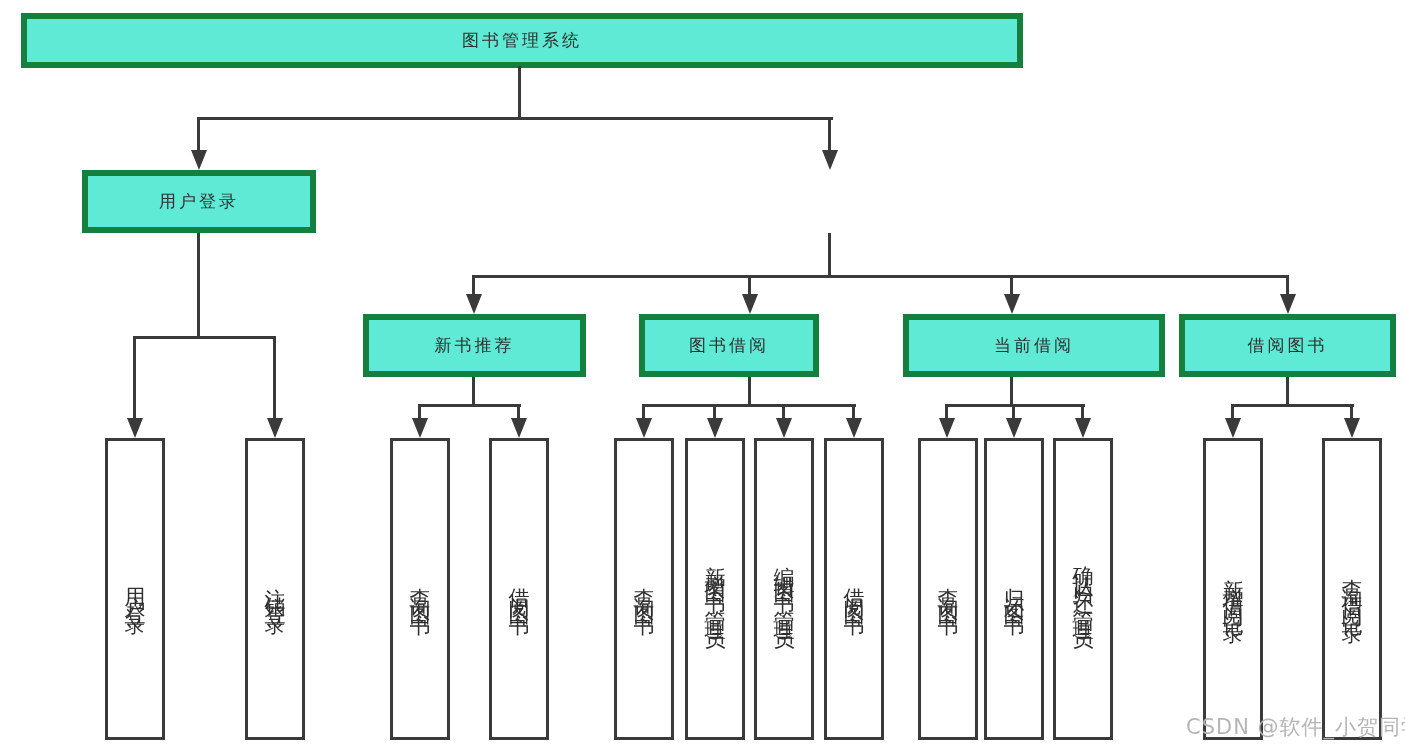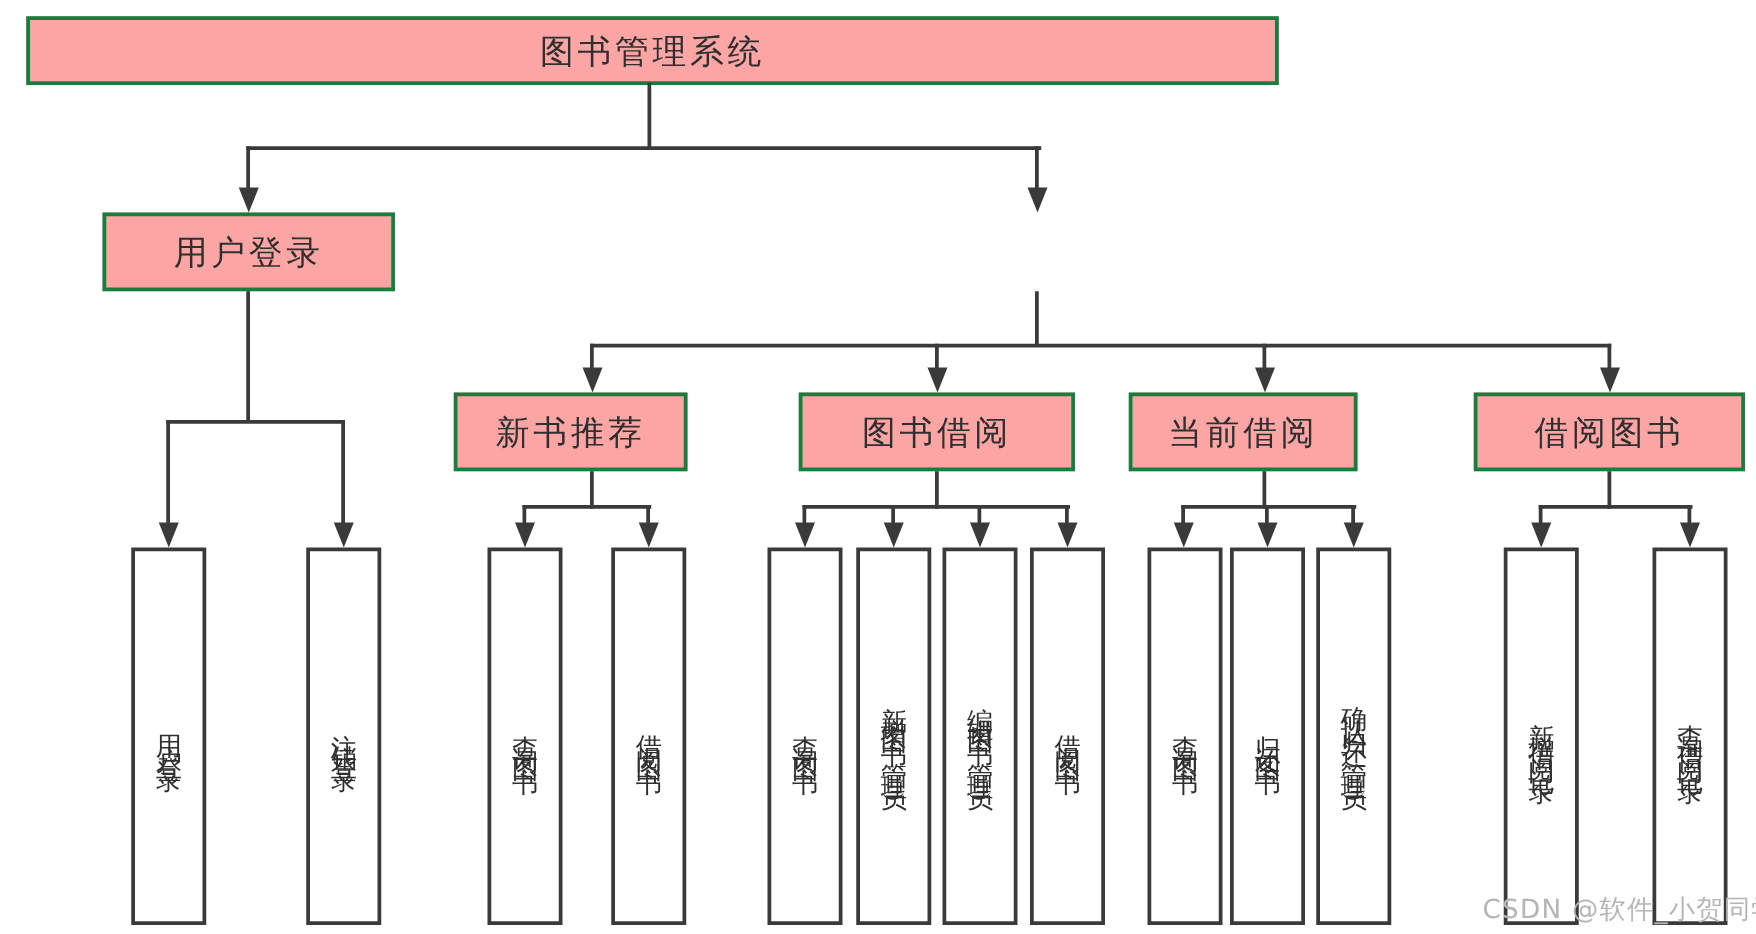--- a/index.html
+++ b/index.html
@@ -8,26 +8,26 @@
     width: 1405px;
     height: 747px;
     background: #ffffff;
     font-family: "DejaVu Sans", "Liberation Sans", sans-serif;
     color: #2f2f2f;
     overflow: hidden;
   }
   .box {
     position: absolute;
     box-sizing: border-box;
-    border: 3px solid #15803d;
-    background: #fca5a5;
+    border: 6px solid #15803d;
+    background: #5eead4;
     display: flex;
     align-items: center;
     justify-content: center;
-    font-size: 27px;
+    font-size: 17px;
     letter-spacing: 3px;
     color: #2f2f2f;
     white-space: nowrap;
   }
   .vbox {
     position: absolute;
     box-sizing: border-box;
     border: 3px solid #3a3a3a;
     background: #ffffff;
     display: flex;
@@ -93,23 +93,23 @@
   <div class="line" style="left:472px; top:275px; width:817px; height:3px;"></div>
   <div class="line" style="left:472px; top:275px; width:3px; height:21px;"></div>
   <div class="arrow" style="left:466px; top:294px;"></div>
   <div class="line" style="left:748px; top:275px; width:3px; height:21px;"></div>
   <div class="arrow" style="left:742px; top:294px;"></div>
   <div class="line" style="left:1010px; top:275px; width:3px; height:21px;"></div>
   <div class="arrow" style="left:1004px; top:294px;"></div>
   <div class="line" style="left:1286px; top:275px; width:3px; height:21px;"></div>
   <div class="arrow" style="left:1280px; top:294px;"></div>
 
-  <div class="box" style="left:363px; top:314px; width:187px; height:63px;">新书推荐</div>
-  <div class="box" style="left:639px; top:314px; width:221px; height:63px;">图书借阅</div>
-  <div class="box" style="left:903px; top:314px; width:183px; height:63px;">当前借阅</div>
+  <div class="box" style="left:363px; top:314px; width:223px; height:63px;">新书推荐</div>
+  <div class="box" style="left:639px; top:314px; width:180px; height:63px;">图书借阅</div>
+  <div class="box" style="left:903px; top:314px; width:262px; height:63px;">当前借阅</div>
   <div class="box" style="left:1179px; top:314px; width:217px; height:63px;">借阅图书</div>
 
   <div class="line" style="left:472px; top:377px; width:3px; height:30px;"></div>
   <div class="line" style="left:418px; top:404px; width:103px; height:3px;"></div>
   <div class="line" style="left:418px; top:404px; width:3px; height:16px;"></div>
   <div class="arrow" style="left:412px; top:418px;"></div>
   <div class="line" style="left:517px; top:404px; width:3px; height:16px;"></div>
   <div class="arrow" style="left:511px; top:418px;"></div>
 
   <div class="line" style="left:748px; top:377px; width:3px; height:30px;"></div>

